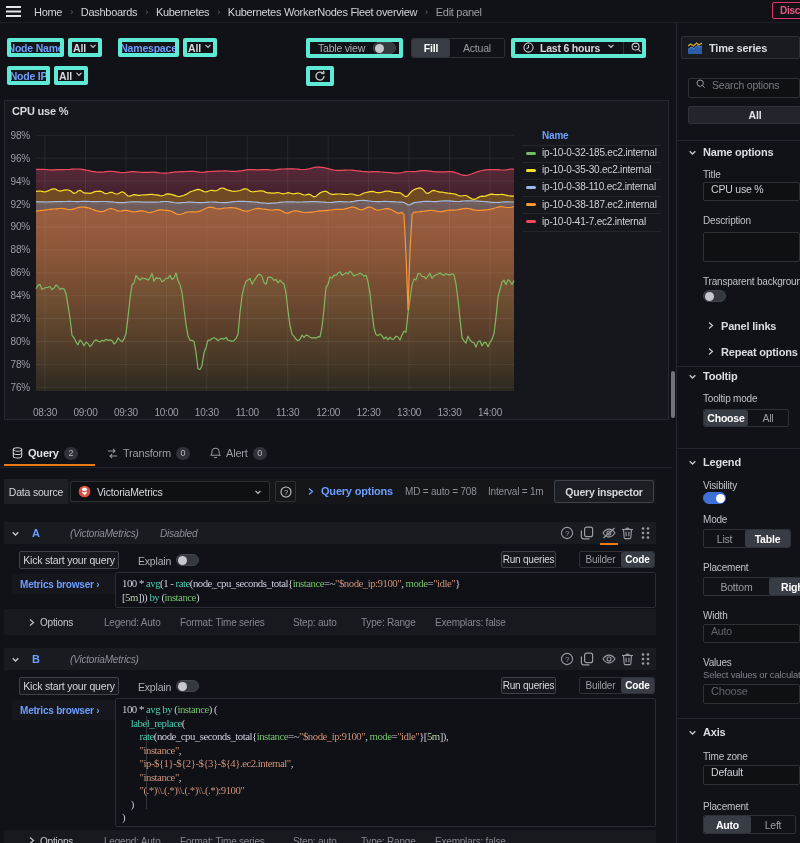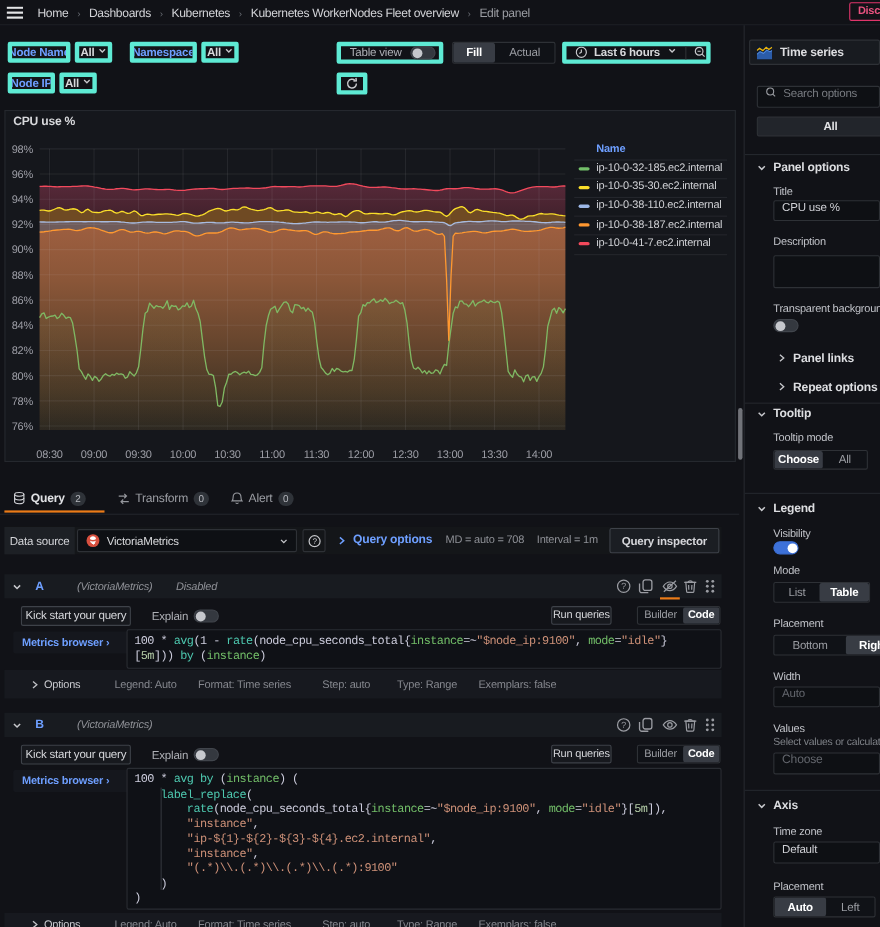--- a/index.html
+++ b/index.html
@@ -19,21 +19,21 @@
 .rseg{display:flex;align-items:center;justify-content:center;color:#9a9ca2;font-size:10.5px;height:100%}
 .rseg.sel{background:#383c44;color:#fff;font-weight:bold;border-radius:2px}
 .inp{position:absolute;background:#0e1014;border:1px solid #2e3136;border-radius:2px;color:#cfd0d5;font-size:10.5px;display:flex;align-items:flex-start;padding-left:7px;overflow:hidden;white-space:nowrap}
 .ph{color:#63666d}
 .lbl{position:absolute;font-size:10px;color:#c0c2c8;white-space:nowrap}
 .sechead{position:absolute;font-size:11px;font-weight:bold;color:#dcdde0;white-space:nowrap}
 .btn{position:absolute;border:1px solid #3e4249;border-radius:2px;background:#17191e;color:#d5d6da;font-size:10.5px;display:flex;align-items:center;justify-content:center;white-space:nowrap}
 .co{color:#ce9178}
 .cf{color:#4ec9b0}
 .cg{color:#73bf69}
-.code{font-family:Liberation Mono, monospace;font-size:10.8px;letter-spacing:-0.5px;white-space:pre;color:#ccccdc}
+.code{font-family:Liberation Serif, serif;font-size:10.8px;letter-spacing:-0.5px;white-space:pre;color:#ccccdc}
 .opt{font-size:10px;color:#85878e;white-space:nowrap}
 </style>
 </head>
 <body>
 
 <div class="abs" style="left:0;top:0;width:800px;height:23px;background:#111217;border-bottom:1px solid #1d2025"></div>
 <svg class="abs" style="left:6px;top:6px" width="15" height="12" viewBox="0 0 15 12">
     <g fill="#e3e4e6">
       <rect x="0" y="0" width="15" height="2"></rect>
       <rect x="0" y="4.5" width="15" height="2"></rect>
@@ -437,21 +437,21 @@
       <line x1="7.8" y1="7.8" x2="10.4" y2="10.4" stroke="#9a9ca2" stroke-width="1.2"></line>
     </svg>
  <span class="ph" style="color:#787b81;font-size:10.5px">Search options</span>
 </div>
 <div class="abs" style="left:688px;top:106px;width:134px;height:18px;border:1px solid #2e3136;border-radius:2px;background:#22252b;display:flex;align-items:center;justify-content:center;font-size:10.5px;font-weight:bold;color:#e2e3e5">All</div>
 
 <div class="abs" style="left:677px;top:140px;width:123px;height:1px;background:#24272d"></div>
 <svg class="abs" width="9" height="9" viewBox="0 0 8 8" style="left:688px;top:148px">
     <path d="M1.5 2.8 L4 5.3 L6.5 2.8" stroke="#c7c8cc" stroke-width="1.2" fill="none"></path>
   </svg>
-<div class="sechead" style="left:703px;top:146px">Panel options</div>
+<div class="sechead" style="left:703px;top:146px">Name options</div>
 <div class="lbl" style="left:703px;top:169px">Title</div>
 <div class="inp" style="left:703px;top:182px;width:97px;height:19px">CPU use %</div>
 <div class="lbl" style="left:703px;top:215px">Description</div>
 <div class="abs" style="left:703px;top:232px;width:97px;height:30px;background:#0e1014;border:1px solid #2e3136;border-radius:2px"></div>
 <div class="lbl" style="left:703px;top:276px">Transparent background</div>
 <div class="sw" style="left:703px;top:290px"></div>
 <svg class="abs" width="7" height="9" viewBox="0 0 7 9" style="left:707px;top:321px">
     <path d="M2 1.5 L5.5 4.5 L2 7.5" stroke="#c7c8cc" stroke-width="1.2" fill="none"></path>
   </svg>
 <div class="sechead" style="left:721px;top:320px">Panel links</div>

